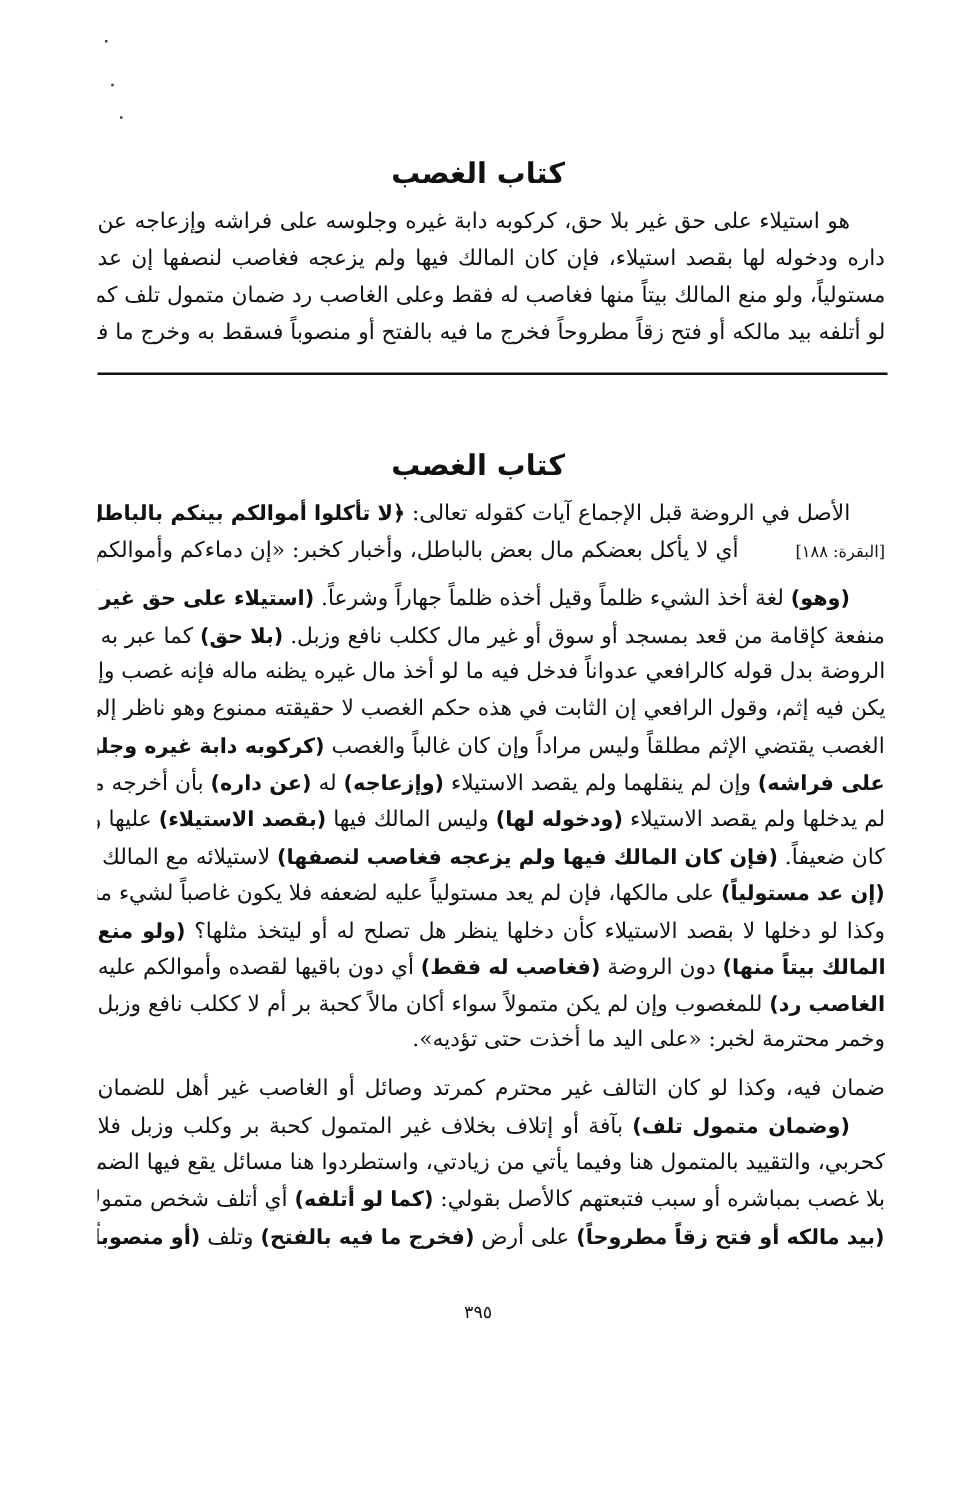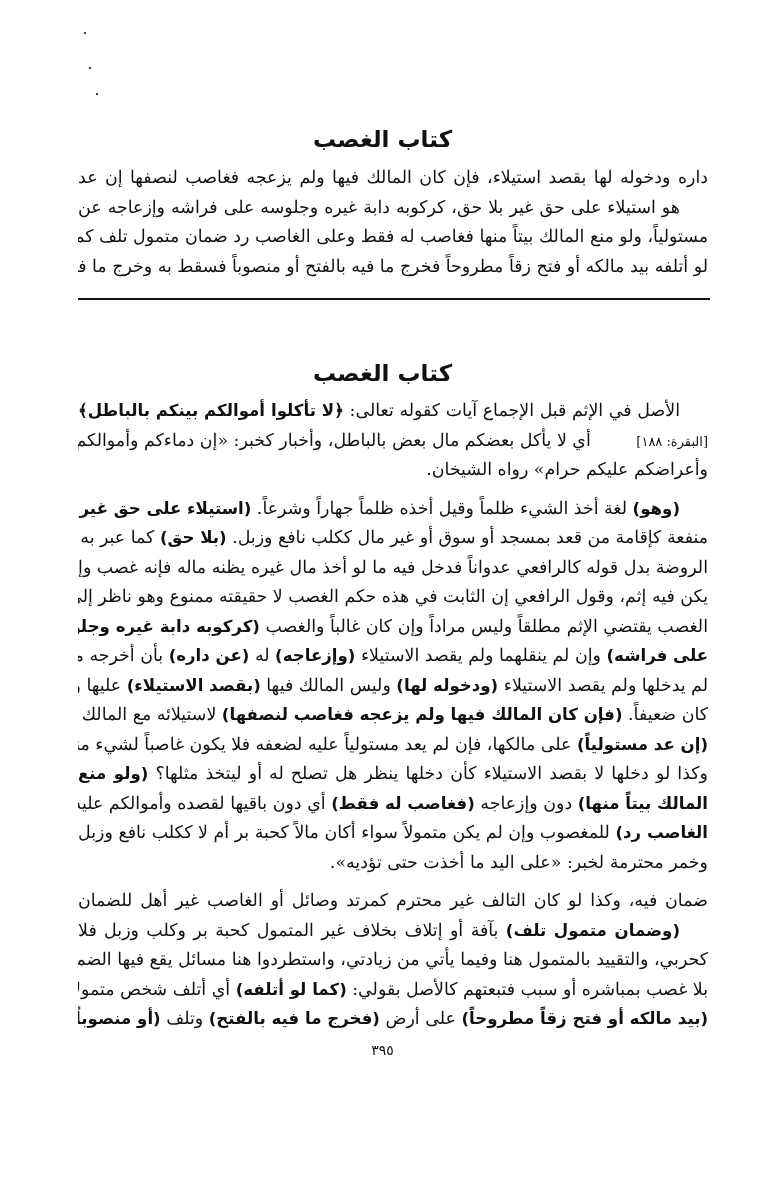--- a/index.html
+++ b/index.html
@@ -22,48 +22,47 @@
 <body>
 
 <div class="page">
 
   <div class="speck" style="left:84px;top:32px;"></div>
   <div class="speck" style="left:89px;top:67px;"></div>
   <div class="speck" style="left:96px;top:93px;"></div>
 
   <div class="title" style="top:126px;">كتاب الغصب</div>
   <div class="block" style="top:163px;" id="matn-block">
+      <span class="line indent"><span class="run-n">هو استيلاء على حق غير بلا حق، كركوبه دابة غيره وجلوسه على فراشه وإزعاجه عن</span></span>
       <span class="line"><span class="run-n">داره ودخوله لها بقصد استيلاء، فإن كان المالك فيها ولم يزعجه فغاصب لنصفها إن عد</span></span>
-      <span class="line indent"><span class="run-n">هو استيلاء على حق غير بلا حق، كركوبه دابة غيره وجلوسه على فراشه وإزعاجه عن</span></span>
       <span class="line"><span class="run-n">مستولياً، ولو منع المالك بيتاً منها فغاصب له فقط وعلى الغاصب رد ضمان متمول تلف كما</span></span>
       <span class="line last"><span class="run-n">لو أتلفه بيد مالكه أو فتح زقاً مطروحاً فخرج ما فيه بالفتح أو منصوباً فسقط به وخرج ما فيه،</span></span>
     </div>
 
   <div class="divider"></div>
 
   <div class="title" style="top:360px;">كتاب الغصب</div>
   <div class="block" style="top:396px;" id="sharh-block">
       <div>
-        <span class="line indent"><span class="run-n">الأصل في الإثم قبل الإجماع آيات كقوله تعالى: </span><span class="run-b">﴿لا تأكلوا أموالكم بينكم بالباطل﴾</span></span>
+        <span class="line indent"><span class="run-n">الأصل في الروضة قبل الإجماع آيات كقوله تعالى: </span><span class="run-b">﴿لا تأكلوا أموالكم بينكم بالباطل﴾</span></span>
         <span class="line"><span class="run-n run-s">[البقرة: ١٨٨]</span><span class="run-n"> أي لا يأكل بعضكم مال بعض بالباطل، وأخبار كخبر: «إن دماءكم وأموالكم</span></span>
-        <span class="line last"><span class="run-n">وأعراضكم عليكم حرام» رواه الشيخان.</span></span>
       </div>
       <div class="para-gap"></div>
       <div>
         <span class="line indent"><span class="run-b">(وهو)</span><span class="run-n"> لغة أخذ الشيء ظلماً وقيل أخذه ظلماً جهاراً وشرعاً. </span><span class="run-b">(استيلاء على حق غير)</span></span>
         <span class="line"><span class="run-n">منفعة كإقامة من قعد بمسجد أو سوق أو غير مال ككلب نافع وزبل. </span><span class="run-b">(بلا حق)</span><span class="run-n"> كما عبر به في</span></span>
         <span class="line"><span class="run-n">الروضة بدل قوله كالرافعي عدواناً فدخل فيه ما لو أخذ مال غيره يظنه ماله فإنه غصب وإن لم</span></span>
         <span class="line"><span class="run-n">يكن فيه إثم، وقول الرافعي إن الثابت في هذه حكم الغصب لا حقيقته ممنوع وهو ناظر إلى أن</span></span>
         <span class="line"><span class="run-n">الغصب يقتضي الإثم مطلقاً وليس مراداً وإن كان غالباً والغصب </span><span class="run-b">(كركوبه دابة غيره وجلوسه</span></span>
         <span class="line"><span class="run-b">على فراشه)</span><span class="run-n"> وإن لم ينقلهما ولم يقصد الاستيلاء </span><span class="run-b">(وإزعاجه)</span><span class="run-n"> له </span><span class="run-b">(عن داره)</span><span class="run-n"> بأن أخرجه منها وإن</span></span>
         <span class="line"><span class="run-n">لم يدخلها ولم يقصد الاستيلاء </span><span class="run-b">(ودخوله لها)</span><span class="run-n"> وليس المالك فيها </span><span class="run-b">(بقصد الاستيلاء)</span><span class="run-n"> عليها وإن</span></span>
         <span class="line"><span class="run-n">كان ضعيفاً. </span><span class="run-b">(فإن كان المالك فيها ولم يزعجه فغاصب لنصفها)</span><span class="run-n"> لاستيلائه مع المالك عليها هذا</span></span>
         <span class="line"><span class="run-b">(إن عد مستولياً)</span><span class="run-n"> على مالكها، فإن لم يعد مستولياً عليه لضعفه فلا يكون غاصباً لشيء منها،</span></span>
         <span class="line"><span class="run-n">وكذا لو دخلها لا بقصد الاستيلاء كأن دخلها ينظر هل تصلح له أو ليتخذ مثلها؟ </span><span class="run-b">(ولو منع</span></span>
-        <span class="line"><span class="run-b">المالك بيتاً منها)</span><span class="run-n"> دون وإزعاجه </span><span class="run-b">(فغاصب له فقط)</span><span class="run-n"> أي دون باقيها لقصده وأموالكم عليه. </span><span class="run-b">(وعلى</span></span>
+        <span class="line"><span class="run-b">المالك بيتاً منها)</span><span class="run-n"> دون الروضة </span><span class="run-b">(فغاصب له فقط)</span><span class="run-n"> أي دون باقيها لقصده وأموالكم عليه. </span><span class="run-b">(وعلى</span></span>
         <span class="line"><span class="run-b">الغاصب رد)</span><span class="run-n"> للمغصوب وإن لم يكن متمولاً سواء أكان مالاً كحبة بر أم لا ككلب نافع وزبل</span></span>
         <span class="line last"><span class="run-n">وخمر محترمة لخبر: «على اليد ما أخذت حتى تؤديه».</span></span>
       </div>
       <div class="para-gap"></div>
       <div>
         <span class="line"><span class="run-n">ضمان فيه، وكذا لو كان التالف غير محترم كمرتد وصائل أو الغاصب غير أهل للضمان</span></span>
         <span class="line indent"><span class="run-b">(وضمان متمول تلف)</span><span class="run-n"> بآفة أو إتلاف بخلاف غير المتمول كحبة بر وكلب وزبل فلا</span></span>
         <span class="line"><span class="run-n">كحربي، والتقييد بالمتمول هنا وفيما يأتي من زيادتي، واستطردوا هنا مسائل يقع فيها الضمان</span></span>
         <span class="line"><span class="run-n">بلا غصب بمباشره أو سبب فتبعتهم كالأصل بقولي: </span><span class="run-b">(كما لو أتلفه)</span><span class="run-n"> أي أتلف شخص متمولاً</span></span>
         <span class="line last"><span class="run-b">(بيد مالكه أو فتح زقاً مطروحاً)</span><span class="run-n"> على أرض </span><span class="run-b">(فخرج ما فيه بالفتح)</span><span class="run-n"> وتلف </span><span class="run-b">(أو منصوباً فسقط به</span></span>

